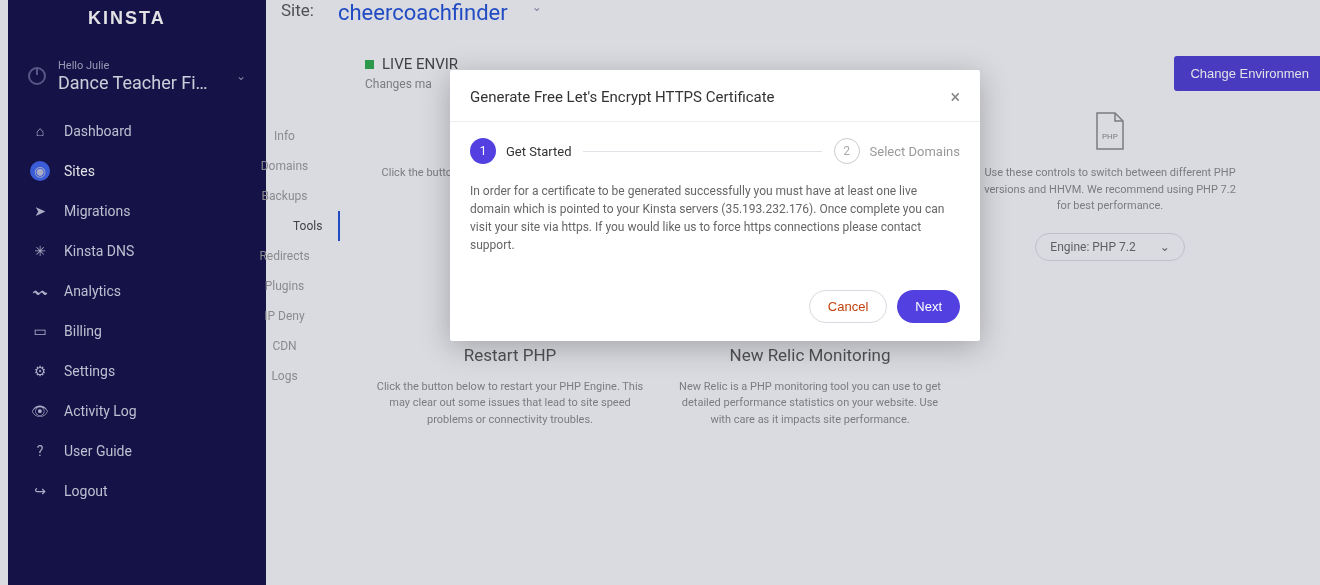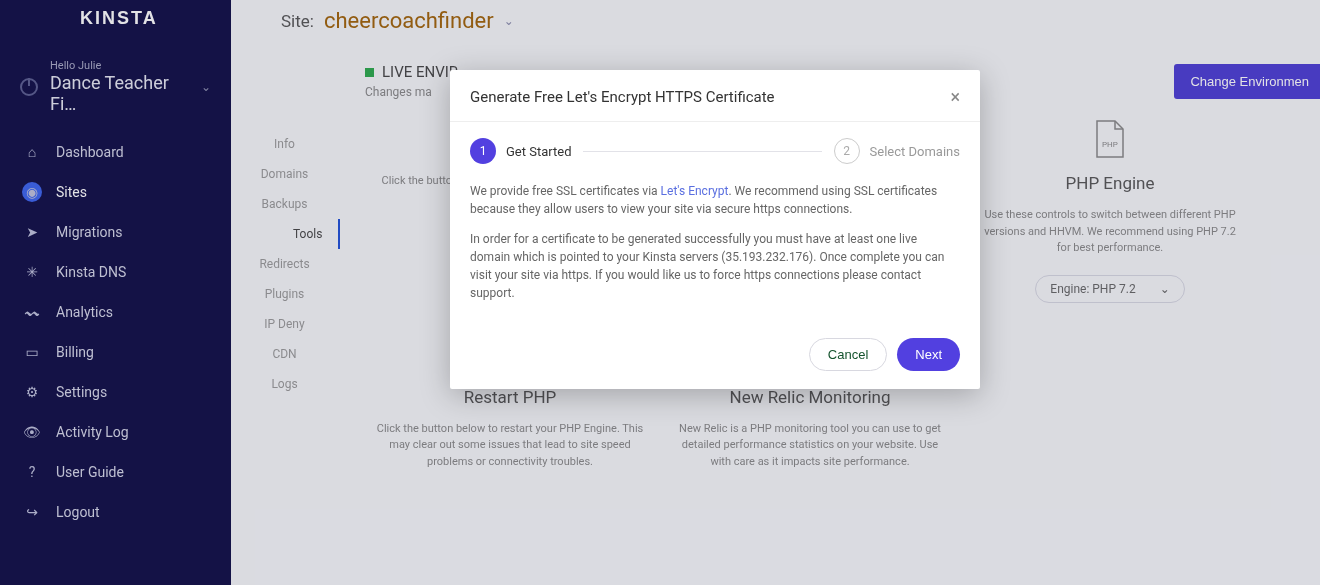--- a/index.html
+++ b/index.html
@@ -1,33 +1,33 @@
 <!DOCTYPE html>
 <html><head>
 <meta charset="utf-8">
 <style>
   * { box-sizing: border-box; margin: 0; padding: 0; }
   body { font-family: -apple-system, BlinkMacSystemFont, "Segoe UI", Roboto, sans-serif; width: 1320px; height: 585px; overflow: hidden; background: #f6f7fa; position: relative; }
-  .sidebar { position: absolute; left: 0; top: 0; width: 231px; height: 100%; background: #0d0b45; color: #d1d2e0; }
+  .sidebar { position: absolute; left: 8px; top: 0; width: 258px; height: 100%; background: #0d0b45; color: #d1d2e0; }
   .logo { font-family: sans-serif; font-weight: 700; letter-spacing: 2px; font-size: 18px; color: #fff; padding: 8px 20px 20px 80px; }
   .user-block { display: flex; align-items: center; padding: 10px 20px 18px 20px; gap: 12px; }
   .power-ico { width: 18px; height: 18px; border: 2px solid #5a5c90; border-radius: 50%; position: relative; }
   .power-ico::after { content:""; position:absolute; left:50%; top:-2px; width:2px; height:8px; background:#5a5c90; transform:translateX(-50%); }
   .user-txt { flex:1; }
   .hello { font-size: 11px; color: #a8a9c5; }
   .company { font-size: 18px; color: #e6e7f2; }
   .chev { font-size: 12px; color:#8b8dad; }
   .nav { list-style:none; }
   .nav li { display:flex; align-items:center; gap:14px; padding: 10px 22px; font-size:14px; cursor:pointer; color:#d5d6e8; }
   .nav li.active { color:#fff; }
   .nav li.active .ico { background:#3a62ee; border-radius:50%; }
   .ico { width:20px; height:20px; display:flex; align-items:center; justify-content:center; font-size:14px; color:#bfc1dc; }
   .main { position:absolute; left:245px; top:0; right:0; height:100%; }
-  .top { padding: 8px 36px 0 36px; display:flex; align-items:center; gap:10px; font-size:17px; color:#555; }
-  .site-name { font-size:22px; color:#a16207; }
+  .top { padding: 0 36px 0 36px; display:flex; align-items:flex-start; gap:24px; font-size:17px; color:#555; }
+  .site-name { font-size:22px; color:#1d4ed8; }
   .env-row { display:flex; align-items:center; justify-content:space-between; padding: 30px 0 0 120px; }
   .env-left { }
   .env-title { font-size:15px; color:#444; display:flex; align-items:center; gap:8px; }
   .dot { width:9px; height:9px; background:#2aa84a; display:inline-block; }
   .env-sub { font-size:12px; color:#888; margin-top:4px; }
   .change-btn { background:#4a3bd4; color:#fff; padding:10px 16px; font-size:13px; border:none; border-radius:3px; margin-right:-5px; }
   .body-row { display:flex; margin-top:20px; }
   .submenu { width:95px; text-align:center; padding-top:10px; }
   .submenu div { font-size:12px; color:#999; padding:8px 16px 8px 0; cursor:pointer; }
   .submenu .curr { color:#444; border-right:2px solid #1d4ed8;padding-left:48px; }
@@ -49,21 +49,21 @@
   .step.inactive .step-num { border:1px solid #ccc; color:#aaa; }
   .step-lbl { font-size:13px; }
   .step.active .step-lbl { color:#333; }
   .step.inactive .step-lbl { color:#999; }
   .step-line { flex:1; height:1px; background:#e2e2e8; }
   .modal-body { padding:4px 20px 14px 20px; font-size:12px; color:#666; line-height:1.5; }
   .modal-body p { margin-bottom:12px; }
   .modal-body .lnk { color:#5a6fe0; }
   .modal-foot { display:flex; justify-content:flex-end; gap:10px; padding:10px 20px 18px 20px; }
   .btn { padding:8px 18px; border-radius:18px; font-size:13px; cursor:pointer; }
-  .btn-cancel { background:#fff; border:1px solid #d8d8e0; color:#14532d; }
+  .btn-cancel { background:#fff; border:1px solid #d8d8e0; color:#c2410c; }
   .btn-next { background:#5240e0; border:none; color:#fff; }
   svg { stroke:#888; fill:none; stroke-width:1.5; }
 </style>
 </head>
 <body>
 
 <div class="sidebar">
   <div class="logo">KINSTA</div>
   <div class="user-block">
     <span class="power-ico"></span>
@@ -156,21 +156,20 @@
       </div>
       <div class="panel"></div>
       <div class="panel">
         <div class="panel-ico">
           <svg width="34" height="40" viewBox="0 0 34 40">
               <path d="M4 2h18l8 8v28H4z"></path>
               <path d="M22 2v8h8"></path>
               <text x="9" y="28" font-size="8" fill="#888" stroke="none">PHP</text>
             </svg>
         </div>
-        <div class="panel-title">PHP Engine</div>
         <div class="panel-desc">Use these controls to switch between different PHP versions and HHVM. We recommend using PHP 7.2 for best performance.</div>
         <div class="engine-sel">
           <span>Engine: PHP 7.2</span>
           <span>⌄</span>
         </div>
       </div>
       <div class="panel">
         <div class="panel-ico">
           <svg width="36" height="36" viewBox="0 0 36 36">
               <circle cx="18" cy="20" r="12"></circle>
@@ -207,22 +206,19 @@
       <div class="step-num">1</div>
       <div class="step-lbl">Get Started</div>
     </div>
     <div class="step-line"></div>
     <div class="step inactive">
       <div class="step-num">2</div>
       <div class="step-lbl">Select Domains</div>
     </div>
   </div>
   <div class="modal-body">
-    <p>
-      <span>We provide free SSL certificates via </span><span class="lnk">Let's Encrypt</span><span>. We recommend using SSL certificates because they allow users to view your site via secure https connections.</span>
-    </p>
     <p>In order for a certificate to be generated successfully you must have at least one live domain which is pointed to your Kinsta servers (35.193.232.176). Once complete you can visit your site via https. If you would like us to force https connections please contact support.</p>
   </div>
   <div class="modal-foot">
     <button class="btn btn-cancel">Cancel</button>
     <button class="btn btn-next">Next</button>
   </div>
 </div>
 
 </body></html>

